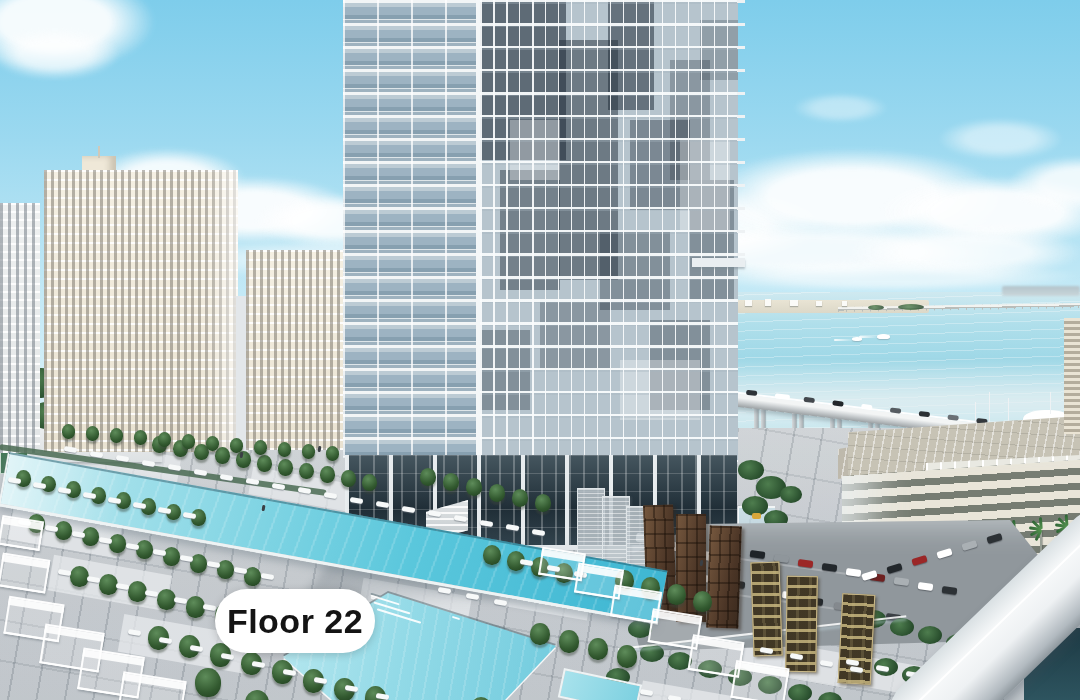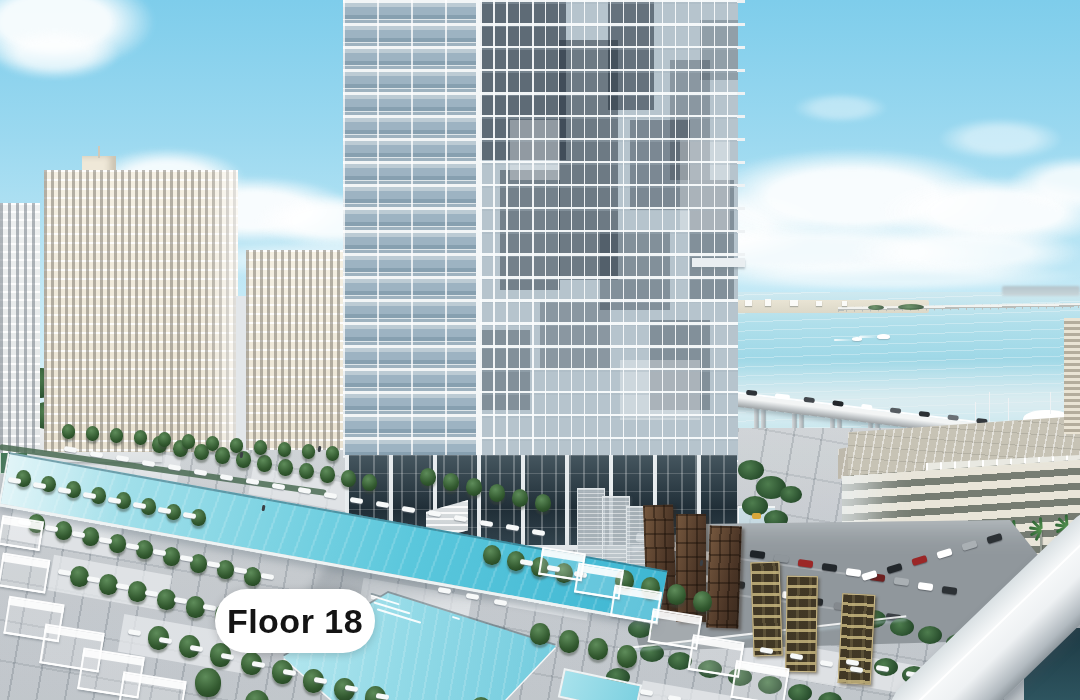--- a/index.html
+++ b/index.html
@@ -645,15 +645,15 @@
       <div class="person" style="position: absolute; left: 240px; top: 452px; width: 3px; height: 6px;"></div>
       <div class="person" style="position: absolute; left: 318px; top: 446px; width: 3px; height: 6px;"></div>
       <div class="person" style="position: absolute; left: 700px; top: 560px; width: 3px; height: 6px;"></div>
       <div class="person" style="position: absolute; left: 262px; top: 505px; width: 3px; height: 6px;"></div>
     </div>
 
   <div class="abs" id="corner-glass"></div>
   <div class="abs" id="railing"></div>
 
   <div class="abs" id="floor-badge">
-    <span>Floor 18</span>
+    <span>Floor 22</span>
   </div>
 </div>
 
 </body></html>

